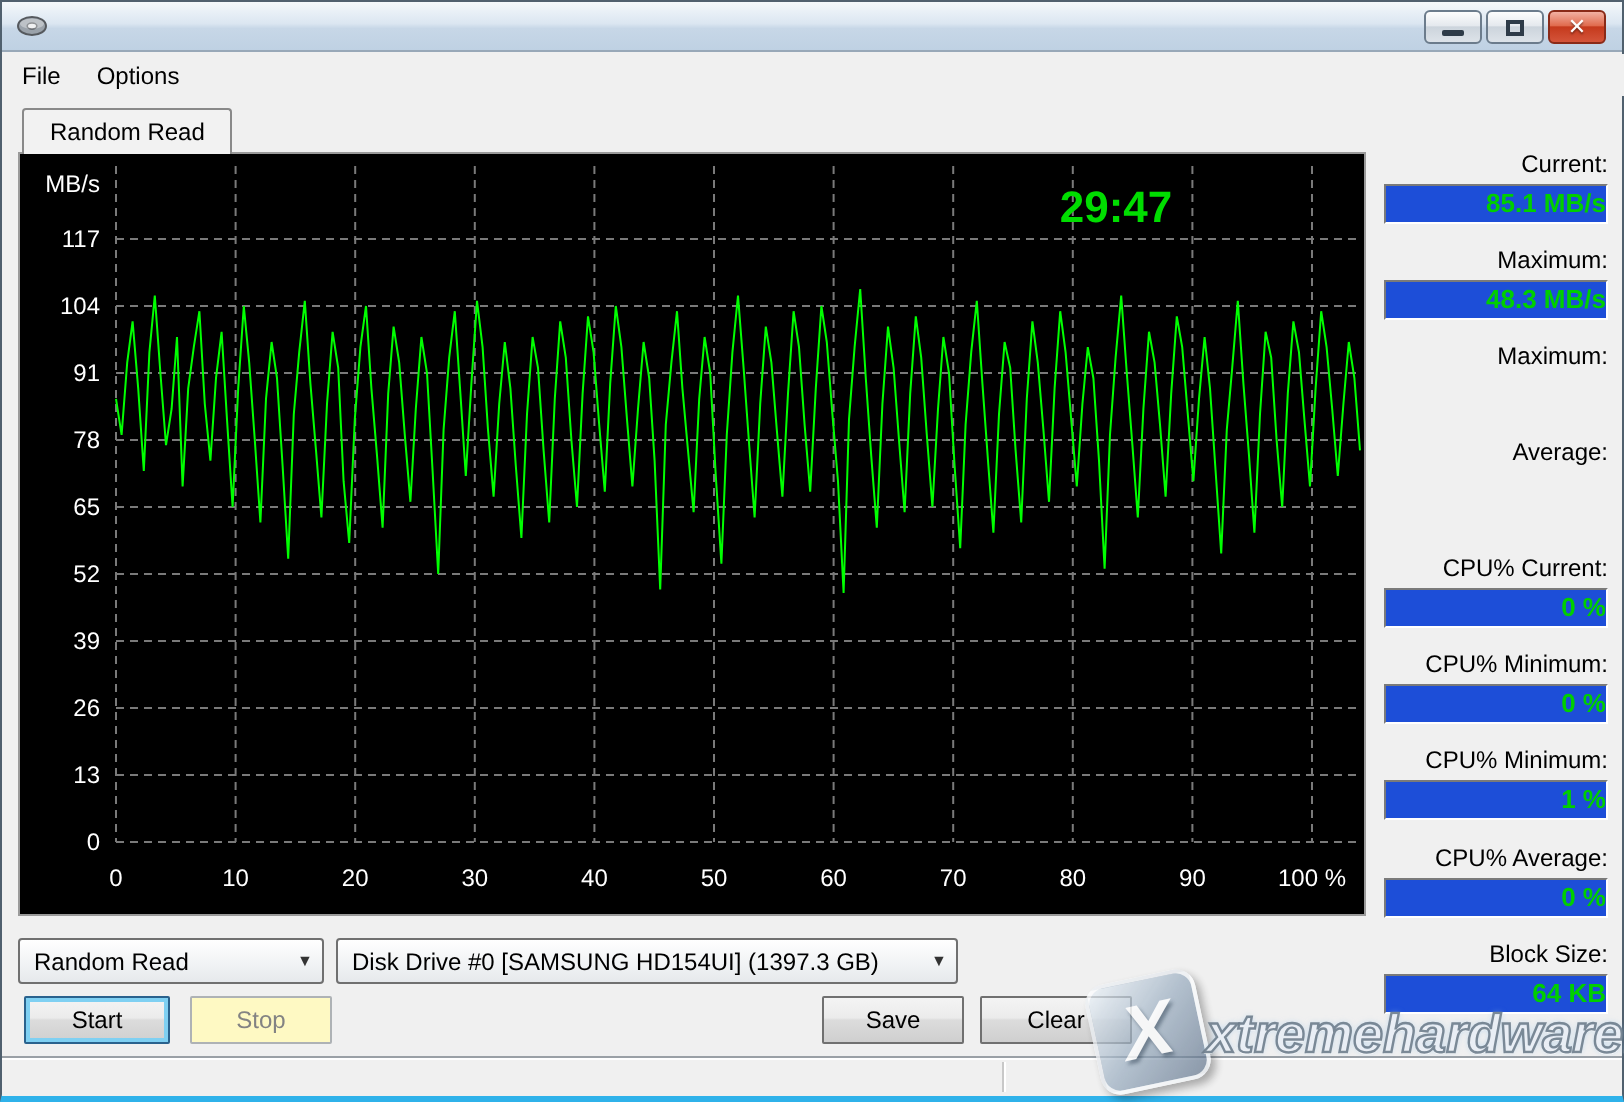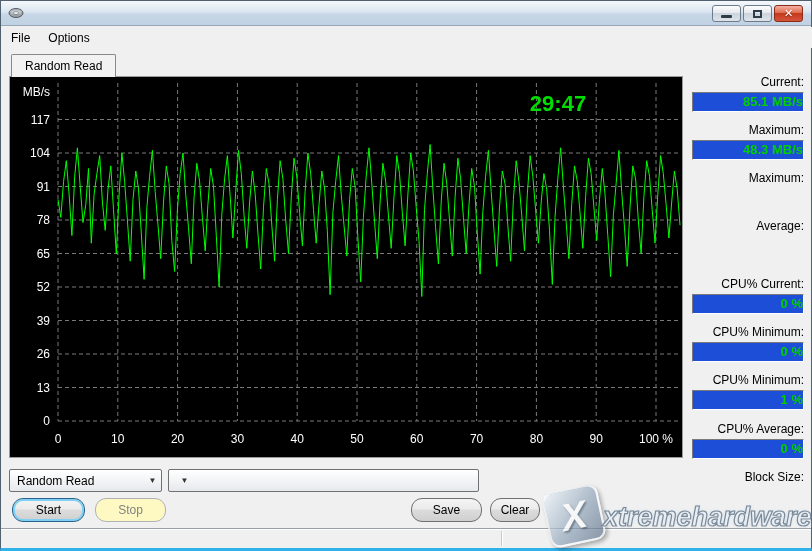--- a/index.html
+++ b/index.html
@@ -49,21 +49,21 @@
 
   
   .combo { position:absolute; top:468px; height:23px; border:1px solid #707070;
            border-radius:2px; background:linear-gradient(#ffffff,#f0f2f4 60%,#e6e9ec);
            display:flex; align-items:center; padding-left:7px; cursor:default; }
   .combo .combo-text { flex:1; white-space:nowrap; overflow:hidden; }
   .combo .arrow { width:17px; text-align:center; font-size:8px; color:#333; flex:0 0 17px; }
 
   
   .btn { position:absolute; top:497px; height:24px; border:1px solid #707070;
-         border-radius:11px; background:linear-gradient(#f4f4f4,#ebebeb 45%,#dcdcdc 50%,#cfcfcf);
+         border-radius:1px; background:linear-gradient(#f4f4f4,#ebebeb 45%,#dcdcdc 50%,#cfcfcf);
          font-size:12px; color:#000; text-align:center; line-height:22px; cursor:default; }
   .btn.focused { border:1px solid #2a628d; box-shadow:inset 0 0 0 2px #7fd0f2; }
   .btn.disabled { background:#fef9c3; border-color:#aeb2b5; color:#838383; }
 
   
   .statusbar { position:absolute; left:0; top:527px; width:100%; height:20px;
                background:#f0f0f0; border-top:1px solid #9aa0a6; box-shadow:inset 0 1px 0 #ffffff; }
   .status-divider { position:absolute; left:500px; top:530px; width:1px; height:15px; background:#c8c8c8; box-shadow:1px 0 0 #fff; }
 
   
@@ -188,34 +188,36 @@
   <div class="stat" style="top:372px">
     <div class="stat-label">CPU% Minimum:</div>
     <div class="stat-value">1 %</div>
   </div>
   <div class="stat" style="top:421px">
     <div class="stat-label">CPU% Average:</div>
     <div class="stat-value">0 %</div>
   </div>
   <div class="stat" style="top:469px">
     <div class="stat-label">Block Size:</div>
+    <div class="stat-value">64 KB</div>
   </div>
 
   <div class="combo" style="left:8px; width:153px;">
     <span class="combo-text">Random Read</span>
     <span class="arrow">▼</span>
   </div>
   <div class="combo" style="left:167px; width:311px;">
+    <span class="combo-text">Disk Drive #0  [SAMSUNG HD154UI]  (1397.3 GB)</span>
     <span class="arrow">▼</span>
   </div>
 
   <div class="btn focused" style="left:11px; width:73px;">Start</div>
   <div class="btn disabled" style="left:94px; width:71px;">Stop</div>
   <div class="btn" style="left:410px; width:71px;">Save</div>
-  <div class="btn" style="left:489px; width:50px;">Clear</div>
+  <div class="btn" style="left:489px; width:76px;">Clear</div>
 
   <div class="statusbar"></div>
   <div class="status-divider"></div>
 
   <div class="wm-logo">
     <span class="wm-x">X</span>
   </div>
   <div class="wm-text">xtremehardware.it</div>
 
 </div>

